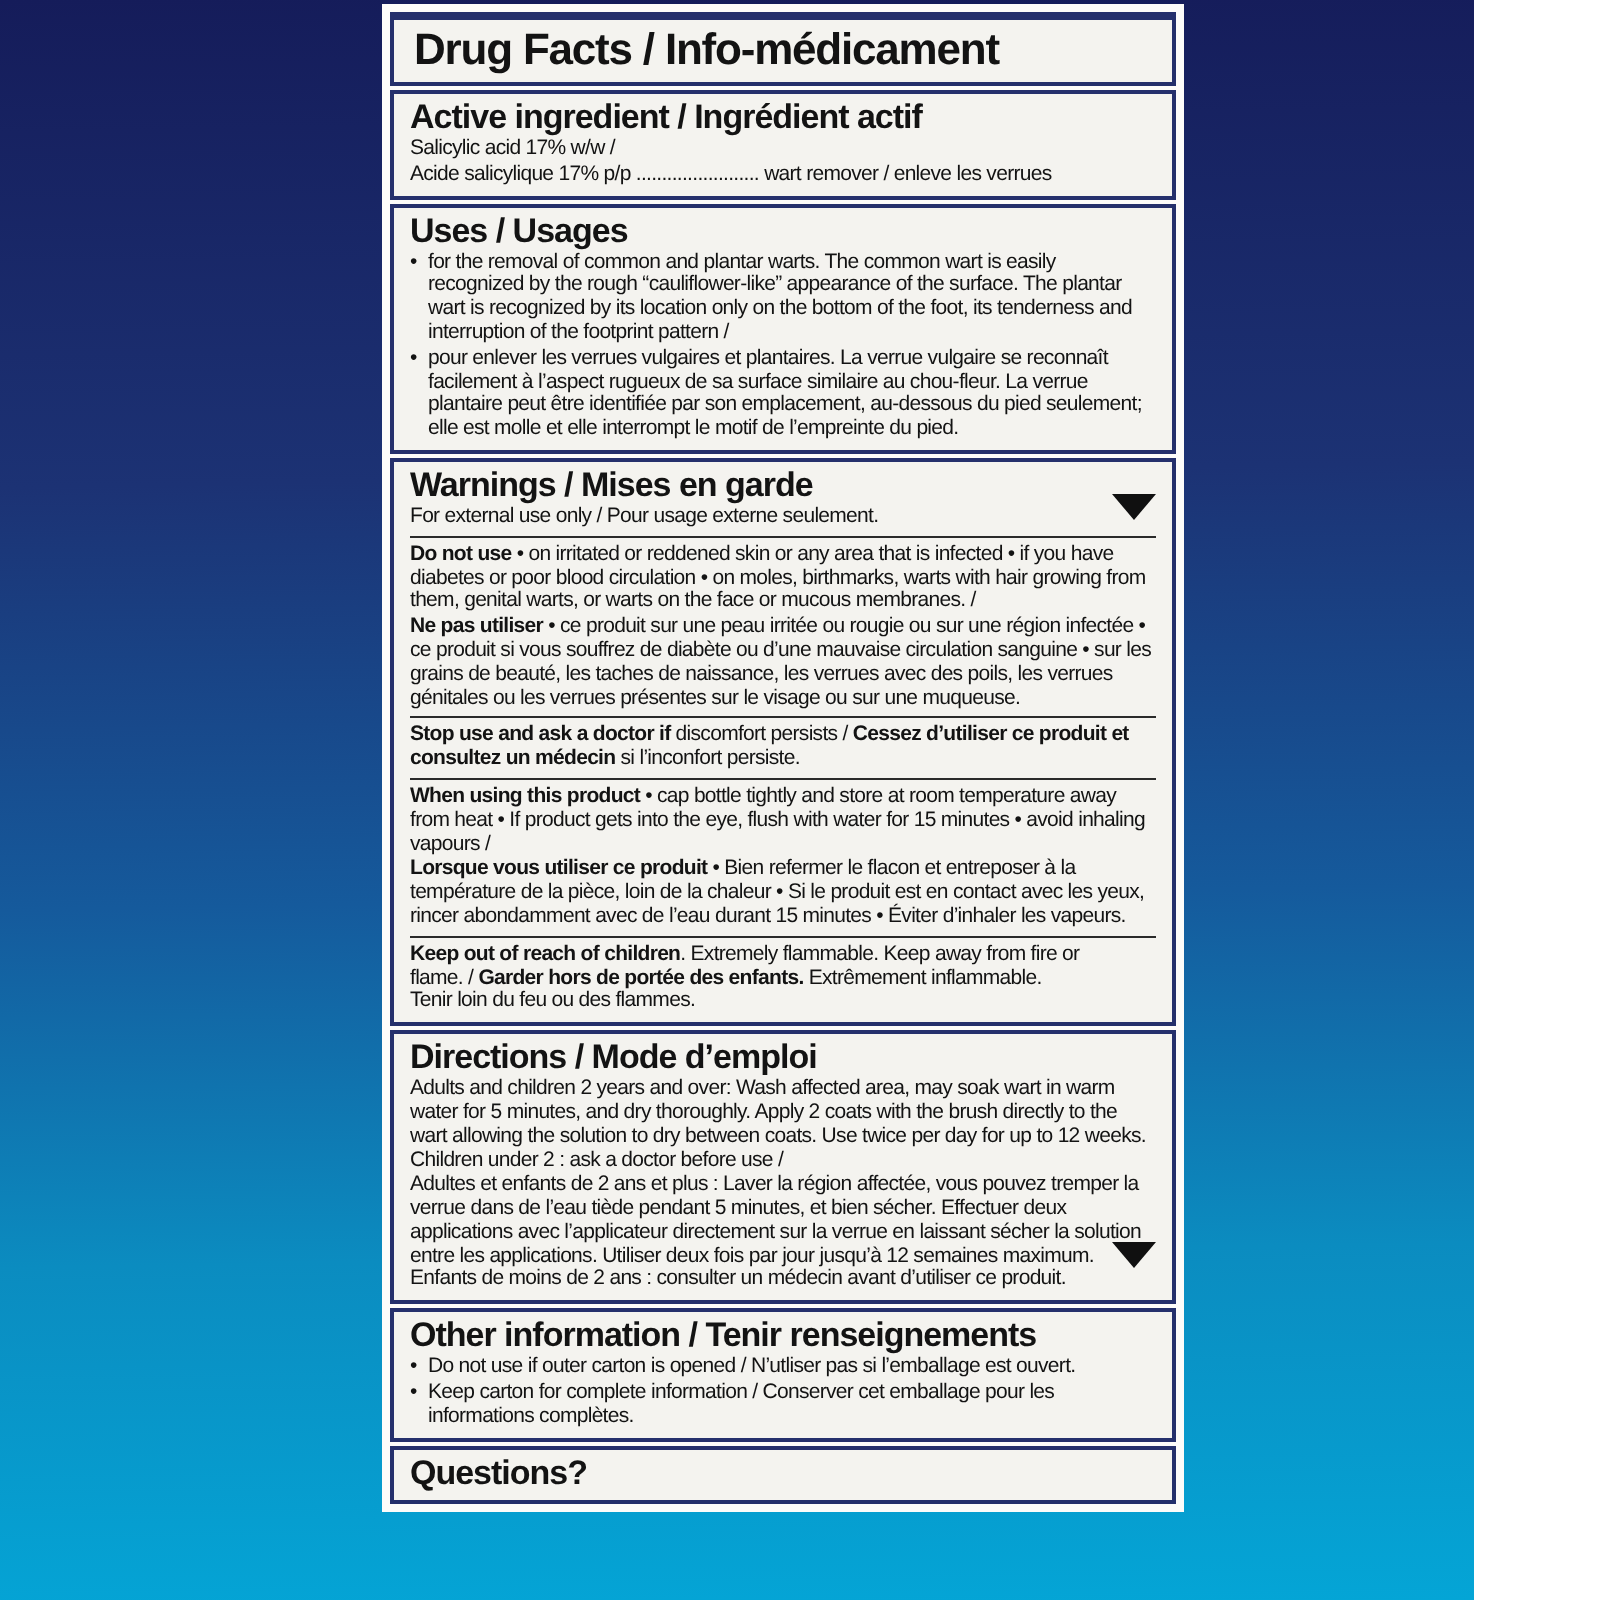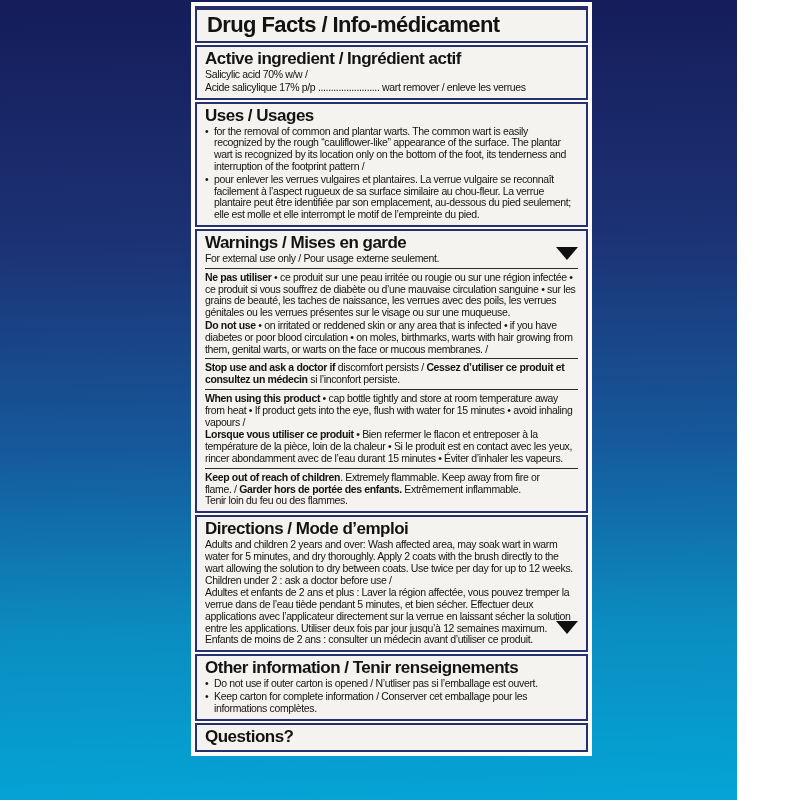--- a/index.html
+++ b/index.html
@@ -40,21 +40,21 @@
   <div class="label">
 
     <div class="section sec-title">
       <div class="title">Drug Facts / Info-médicament</div>
     </div>
 
     <div class="section">
       <div class="headrow">
         <span class="hd">Active ingredient / Ingrédient actif</span>
       </div>
-      <div class="bt">Salicylic acid 70% w/w /</div>
+      <div class="bt">Salicylic acid 17% w/w /</div>
       <div class="bt">Acide salicylique 17% p/p ........................ wart remover / enleve les verrues</div>
     </div>
 
     <div class="section">
       <div class="hd">Uses / Usages</div>
       <div>
           <div class="li">
             <span class="dot">•</span>
             <span class="litext">for the removal of common and plantar warts. The common wart is easily recognized by the rough “cauliflower-like” appearance of the surface. The plantar wart is recognized by its location only on the bottom of the foot, its tenderness and interruption of the footprint pattern /</span>
           </div>
@@ -62,22 +62,22 @@
             <span class="dot">•</span>
             <span class="litext">pour enlever les verrues vulgaires et plantaires. La verrue vulgaire se reconnaît facilement à l’aspect rugueux de sa surface similaire au chou-fleur. La verrue plantaire peut être identifiée par son emplacement, au-dessous du pied seulement; elle est molle et elle interrompt le motif de l’empreinte du pied.</span>
           </div>
         </div>
     </div>
 
     <div class="section">
       <div class="hd">Warnings / Mises en garde</div>
       <div class="bt">For external use only / Pour usage externe seulement.</div>
       <hr class="rule">
+      <div class="bt"><span class="b">Do not use</span><span> • on irritated or reddened skin or any area that is infected • if you have diabetes or poor blood circulation • on moles, birthmarks, warts with hair growing from them, genital warts, or warts on the face or mucous membranes. /</span></div>
       <div class="bt"><span class="b">Ne pas utiliser</span><span> • ce produit sur une peau irritée ou rougie ou sur une région infectée • ce produit si vous souffrez de diabète ou d’une mauvaise circulation sanguine • sur les grains de beauté, les taches de naissance, les verrues avec des poils, les verrues génitales ou les verrues présentes sur le visage ou sur une muqueuse.</span></div>
-      <div class="bt"><span class="b">Do not use</span><span> • on irritated or reddened skin or any area that is infected • if you have diabetes or poor blood circulation • on moles, birthmarks, warts with hair growing from them, genital warts, or warts on the face or mucous membranes. /</span></div>
       <hr class="rule">
       <div class="bt"><span class="b">Stop use and ask a doctor if</span><span> discomfort persists / </span><span class="b">Cessez d’utiliser ce produit et consultez un médecin</span><span> si l’inconfort persiste.</span></div>
       <hr class="rule">
       <div class="bt"><span class="b">When using this product</span><span> • cap bottle tightly and store at room temperature away from heat • If product gets into the eye, flush with water for 15 minutes • avoid inhaling vapours /</span></div>
       <div class="bt"><span class="b">Lorsque vous utiliser ce produit</span><span> • Bien refermer le flacon et entreposer à la température de la pièce, loin de la chaleur • Si le produit est en contact avec les yeux, rincer abondamment avec de l’eau durant 15 minutes • Éviter d’inhaler les vapeurs.</span></div>
       <hr class="rule">
       <div class="bt keep-block"><span class="b">Keep out of reach of children</span><span>. Extremely flammable. Keep away from fire or flame. / </span><span class="b">Garder hors de portée des enfants.</span><span> Extrêmement inflammable. Tenir loin du feu ou des flammes.</span></div>
       <div class="tri tri-keep"></div>
     </div>
 

